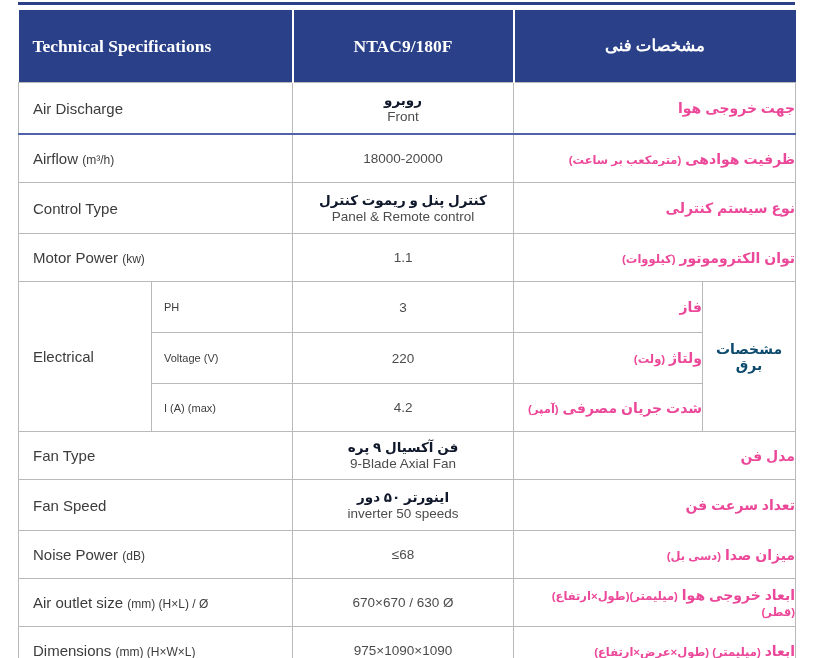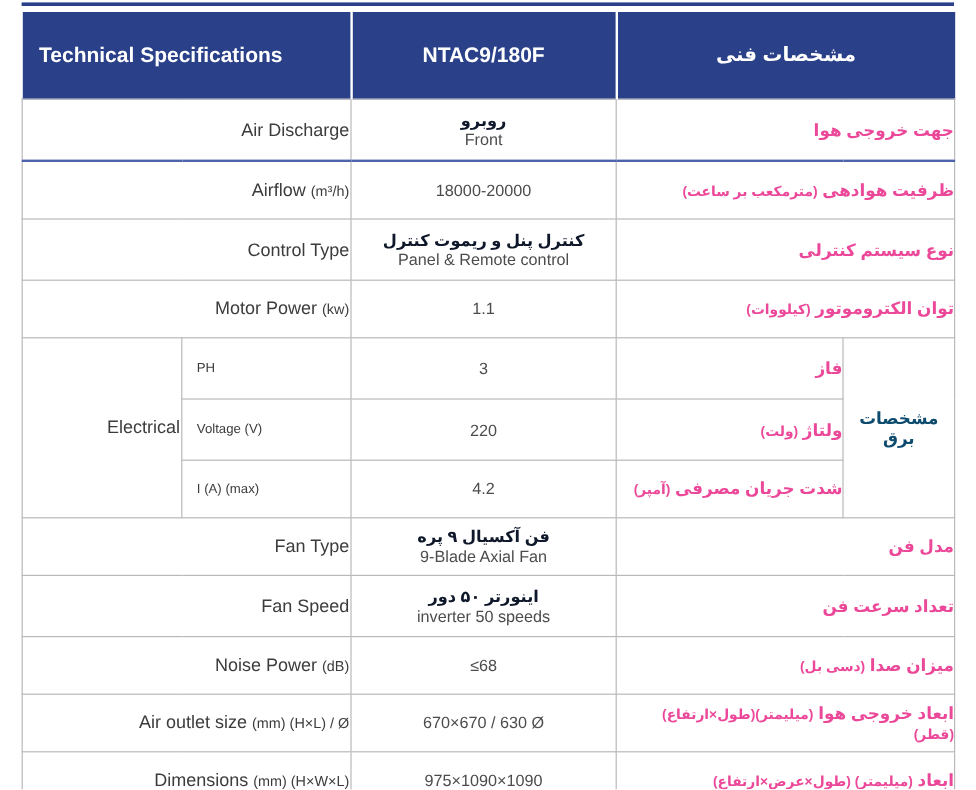--- a/index.html
+++ b/index.html
@@ -33,36 +33,37 @@
   }
   
   thead th {
     background: #2a4189;
     color: #ffffff;
     height: 70px;
     font-size: 17.5px;
     font-weight: bold;
     border: 0;
     vertical-align: middle;
+    font-family: Liberation Serif, serif;
   }
   th.h-left  { text-align: left; padding-left: 14px; }
   th.h-mid   { text-align: center; border-left: 2px solid #ffffff; border-right: 2px solid #ffffff; }
   th.h-right { text-align: center; direction: rtl; font-size: 16.5px; }
   
   tbody td {
     border: 1px solid #b9b9b9;
     height: 43px;
     vertical-align: middle;
     color: #3c3c3c;
     background: #ffffff;
   }
   tr.h46 td { height: 46px; }
   tr.accent td { border-bottom: 2px solid #4e63a9; }
 
-  td.lbl, td.elec-en { text-align: right; padding-left: 14px; font-size: 15px; }
+  td.lbl, td.elec-en { text-align: left; padding-left: 14px; font-size: 15px; }
   td.sub-lbl { text-align: left; padding-left: 12px; font-size: 11px; }
   .small { font-size: 12px; }
 
   td.val { text-align: center; font-size: 13.5px; color: #4c4c4c; padding: 2px 4px; }
   .vfa { font-weight: bold; font-size: 13.5px; color: #0f172a; direction: rtl; line-height: 17px; }
   .ven { line-height: 16px; }
 
   td.fa {
     direction: rtl;
     text-align: right;

